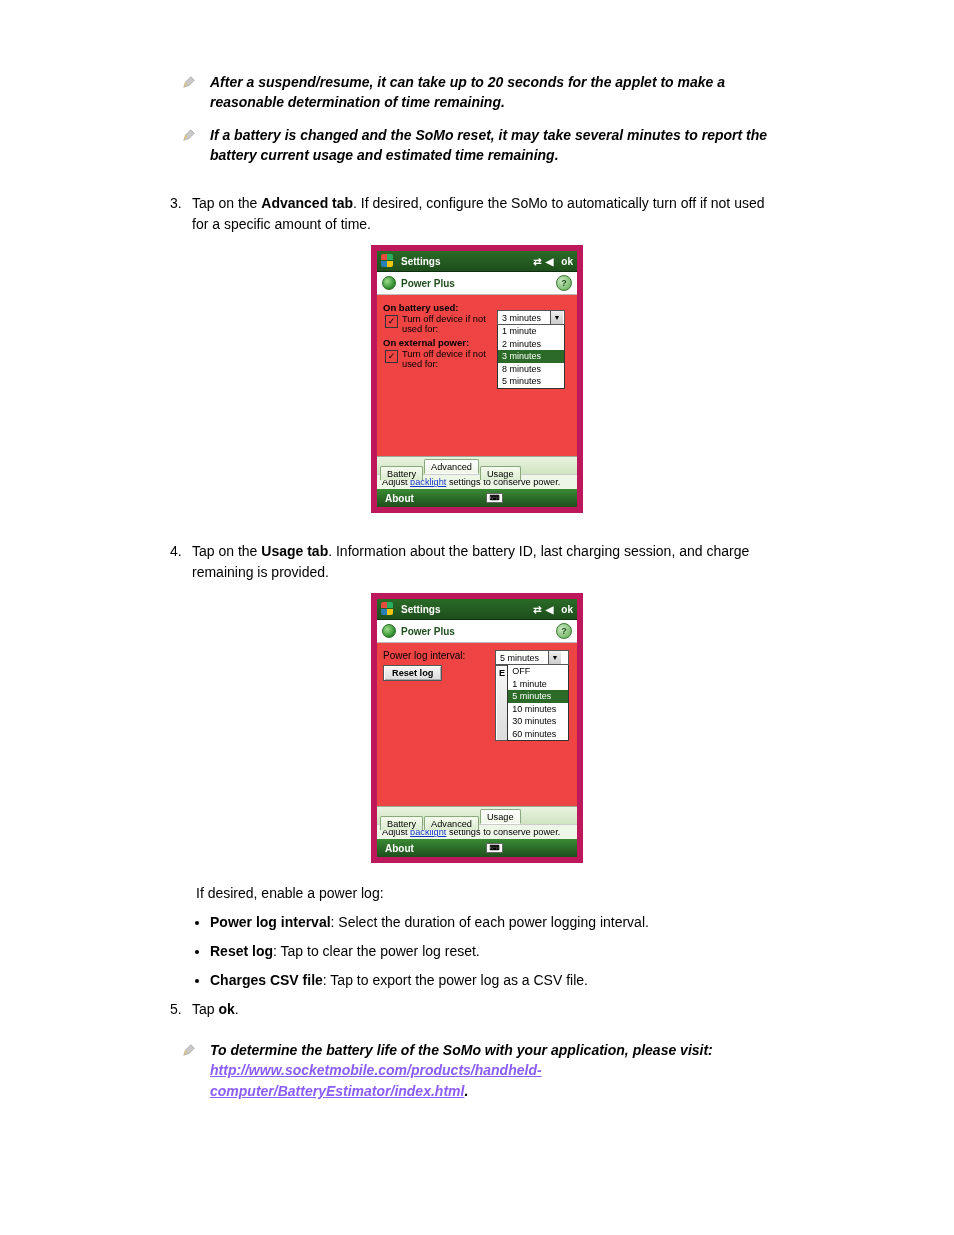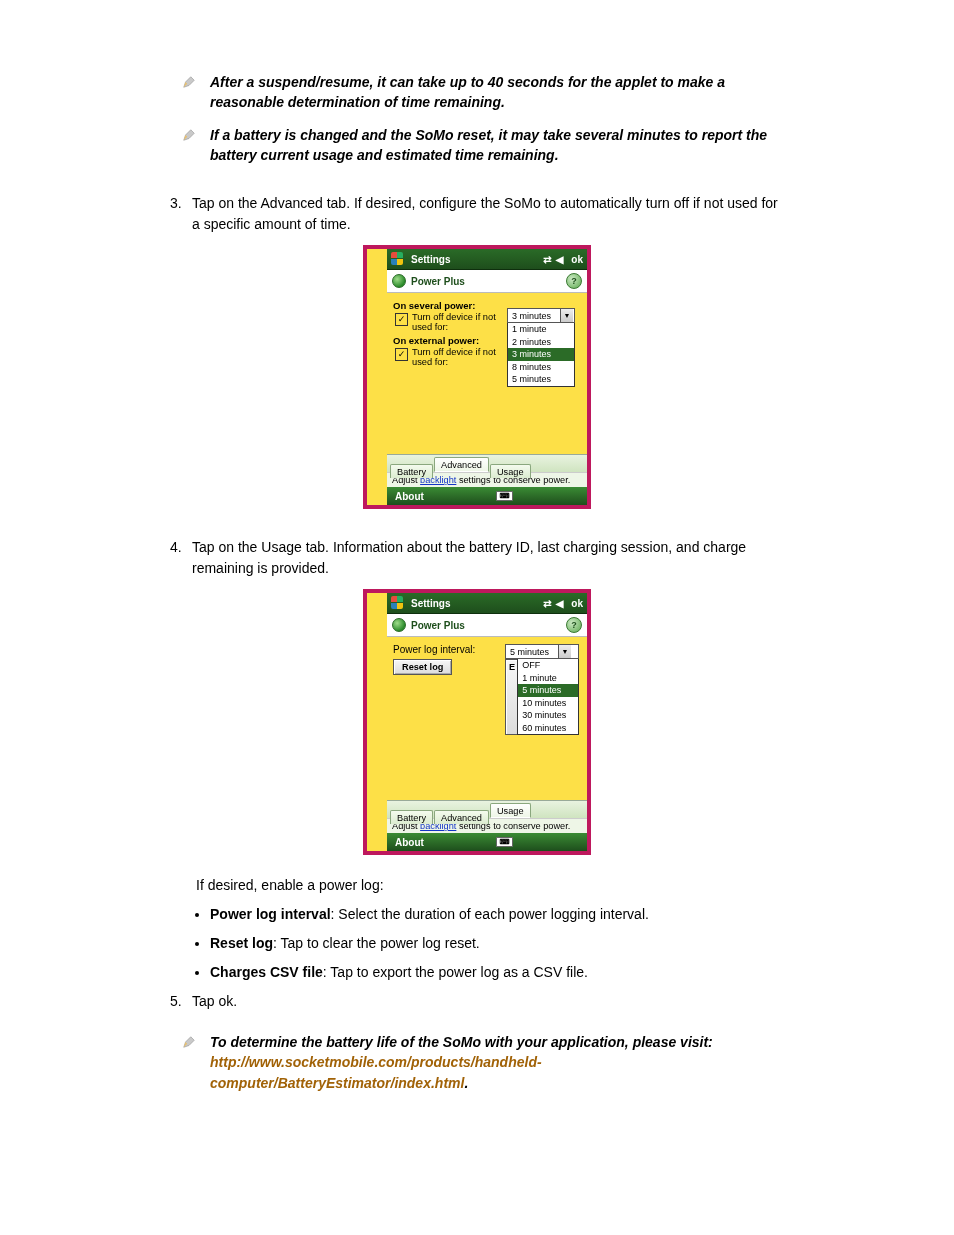--- a/index.html
+++ b/index.html
@@ -35,35 +35,34 @@
   }
   .step-num {
     width: 22px;
     flex: 0 0 22px;
     text-align: left;
   }
   .step-body {
     flex: 1 1 auto;
   }
   .step-body b, .strong {
-    font-weight: normal;
+    font-weight: bold;
   }
   .shot-wrap {
     display: flex;
     justify-content: center;
     margin: 10px 0 8px 0;
   }
   .shot {
     width: 200px;
-    border: 4px solid #be185d;
+    border: 6px solid #be185d;
     font-family: Tahoma, Verdana, sans-serif;
     font-size: 9.3px;
-    background: #fde047;
+    background: #ef4444;
     box-shadow: 0 0 0 0 #000;
-    padding-left: 20px;
   }
   .wm-titlebar {
     height: 20px;
     background: linear-gradient(#2a6b27, #1e4e1c);
     border-bottom: 1px solid #0e2f0d;
     display: flex;
     align-items: center;
     color: #fff;
     padding: 0 4px 0 4px;
     font-size: 10px;
@@ -227,21 +226,21 @@
     padding: 2px 8px;
     font-size: 9.2px;
     font-weight: bold;
     box-shadow: inset 1px 1px 0 #fff, inset -1px -1px 0 #aaa;
   }
 
   .sub-body { padding-left: 26px; line-height: 1.5; }
   ul.bullets { list-style: disc; padding-left: 40px; margin: 6px 0; }
   ul.bullets li { margin: 8px 0; line-height: 1.5; }
 
-  a.link { color: #a16207; }
+  a.link { color: #8b5cf6; text-decoration: underline; }
   .italic { font-style: italic; }
 
   .pencil-icon {
     width: 14px; height: 14px; display: inline-block;
   }
 
   .usage-grid { display: grid; grid-template-columns: auto 1fr; row-gap: 2px; column-gap: 8px; align-items: center; font-size: 9.3px; }
   .usage-grid .lbl { font-weight: bold; }
   .usage-grid .lbl.nob { font-weight: normal; }
   .chargebar {
@@ -254,21 +253,21 @@
 </head>
 <body>
 
 <div class="note">
   <span class="note-icon">
     <svg class="pencil-icon" viewBox="0 0 16 16">
         <polygon points="2,14 4,8 10,2 14,6 8,12" fill="#c9c9c9" stroke="#888" stroke-width="0.6"></polygon>
         <polygon points="2,14 4,8 6,10" fill="#e8c070"></polygon>
       </svg>
   </span>
-  <span class="note-text">After a suspend/resume, it can take up to 40 seconds for the applet to make a reasonable determination of time remaining.</span>
+  <span class="note-text">After a suspend/resume, it can take up to 20 seconds for the applet to make a reasonable determination of time remaining.</span>
 </div>
 
 <div class="note">
   <span class="note-icon">
     <svg class="pencil-icon" viewBox="0 0 16 16">
         <polygon points="2,14 4,8 10,2 14,6 8,12" fill="#c9c9c9" stroke="#888" stroke-width="0.6"></polygon>
         <polygon points="2,14 4,8 6,10" fill="#e8c070"></polygon>
       </svg>
   </span>
   <span class="note-text">If a battery is changed and the SoMo reset, it may take several minutes to report the battery current usage and estimated time remaining.</span>
@@ -298,21 +297,21 @@
       </span>
     </div>
     <div class="subhead">
       <span class="globe"></span>
       <span>Power Plus</span>
       <span class="help">?</span>
     </div>
     <div class="content">
       <div style="display:flex; gap:6px;">
         <div style="flex:0 0 108px;">
-          <div class="heading">On several power:</div>
+          <div class="heading">On battery used:</div>
           <div class="fieldline">
             <span class="chk">✓</span>
             <span style="line-height:1.1;">Turn off device if not used for:</span>
           </div>
           <div class="heading">On external power:</div>
           <div class="fieldline">
             <span class="chk">✓</span>
             <span style="line-height:1.1;">Turn off device if not used for:</span>
           </div>
         </div>

